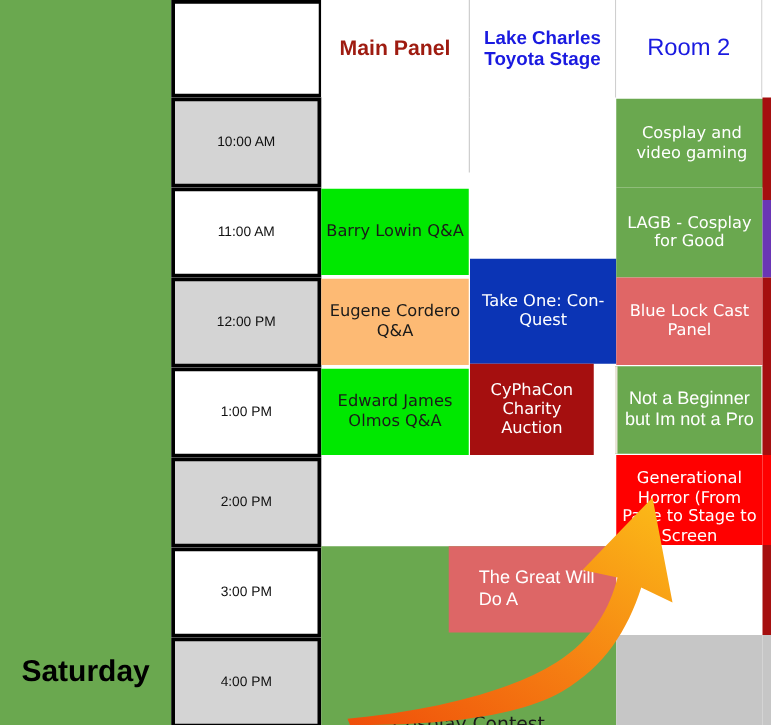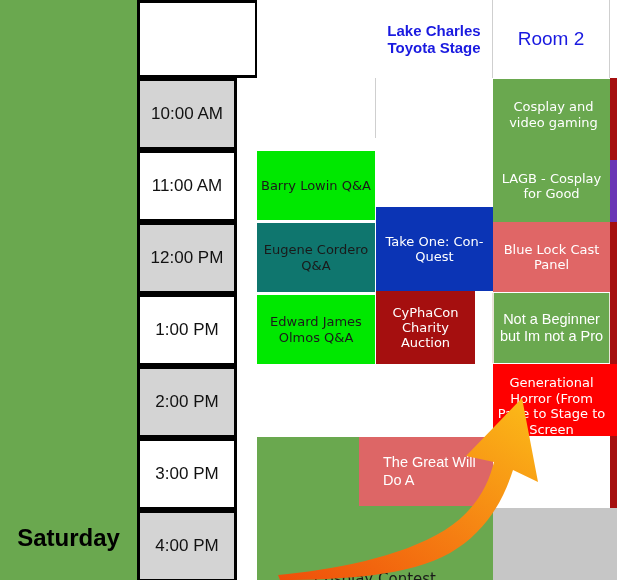--- a/index.html
+++ b/index.html
@@ -37,25 +37,25 @@
   .hdr-stage{left:239px;width:117px;border-right:1px solid #cfcfcf;}
   .hdr-room{left:356px;width:117px;border-right:1px solid #cfcfcf;}
   .hdr-extra{left:473px;width:7px;}
 
   .hdr-main span{color:#9e1b10;font-size:17px;font-weight:bold;}
   .hdr-stage span{color:#1a1ae0;font-size:15px;font-weight:bold;text-align:center;}
   .hdr-room span{color:#1a1ae0;font-size:19px;font-weight:normal;}
 
   
   .tcell{
-    position:absolute;left:0;width:100px;height:72px;
+    position:absolute;left:0;width:120px;height:72px;
     box-sizing:border-box;
     border:3px solid #000;
     display:flex;align-items:center;justify-content:center;
-    font-size:17px;color:#111;background:#fff;
+    font-size:11px;color:#111;background:#fff;
   }
   .tcell.alt{background:#d4d4d4;}
 
   
   .ev{
     position:absolute;box-sizing:border-box;
     display:flex;align-items:center;justify-content:center;
     text-align:center;line-height:1.18;
     padding:2px 3px;
     font-size:13.5px;
@@ -80,20 +80,23 @@
 <div id="app">
 
   <div class="day-panel">
     <div class="day-label">Saturday</div>
   </div>
 
   <div class="grid">
 
     <div class="hdr hdr-corner"></div>
 
+    <div class="hdr hdr-main">
+      <span>Main Panel</span>
+    </div>
 
     <div class="hdr hdr-stage">
       <span>Lake Charles Toyota Stage</span>
     </div>
 
     <div class="hdr hdr-room">
       <span>Room 2</span>
     </div>
 
     <div class="hdr hdr-extra"></div>
@@ -117,21 +120,21 @@
         <span>3:00 PM</span>
       </div>
     <div class="tcell alt" style="top:510px">
         <span>4:00 PM</span>
       </div>
 
     <div class="ev dejavu" style="left:120px;top:151px;width:118px;height:69px;background:#00e800;color:#1a1a1a;">
       <span>Barry Lowin Q&amp;A</span>
     </div>
 
-    <div class="ev dejavu" style="left:120px;top:223px;width:118px;height:69px;background:#0f766e;color:#1a1a1a;">
+    <div class="ev dejavu" style="left:120px;top:223px;width:118px;height:69px;background:#fdba74;color:#1a1a1a;">
       <span>Eugene Cordero Q&amp;A</span>
     </div>
 
     <div class="ev dejavu" style="left:120px;top:295px;width:118px;height:69px;background:#00e800;color:#1a1a1a;">
       <span>Edward James Olmos Q&amp;A</span>
     </div>
 
     <div class="ev" style="left:120px;top:437px;width:236px;height:143px;background:#6aa84f;color:#1a1a1a;
                            align-items:flex-end;justify-content:center;padding-bottom:0;">
       <span style="font-family:'DejaVu Sans',sans-serif;font-size:15px;display:block;transform:translateY(9px);white-space:nowrap;">Cosplay Contest</span>

